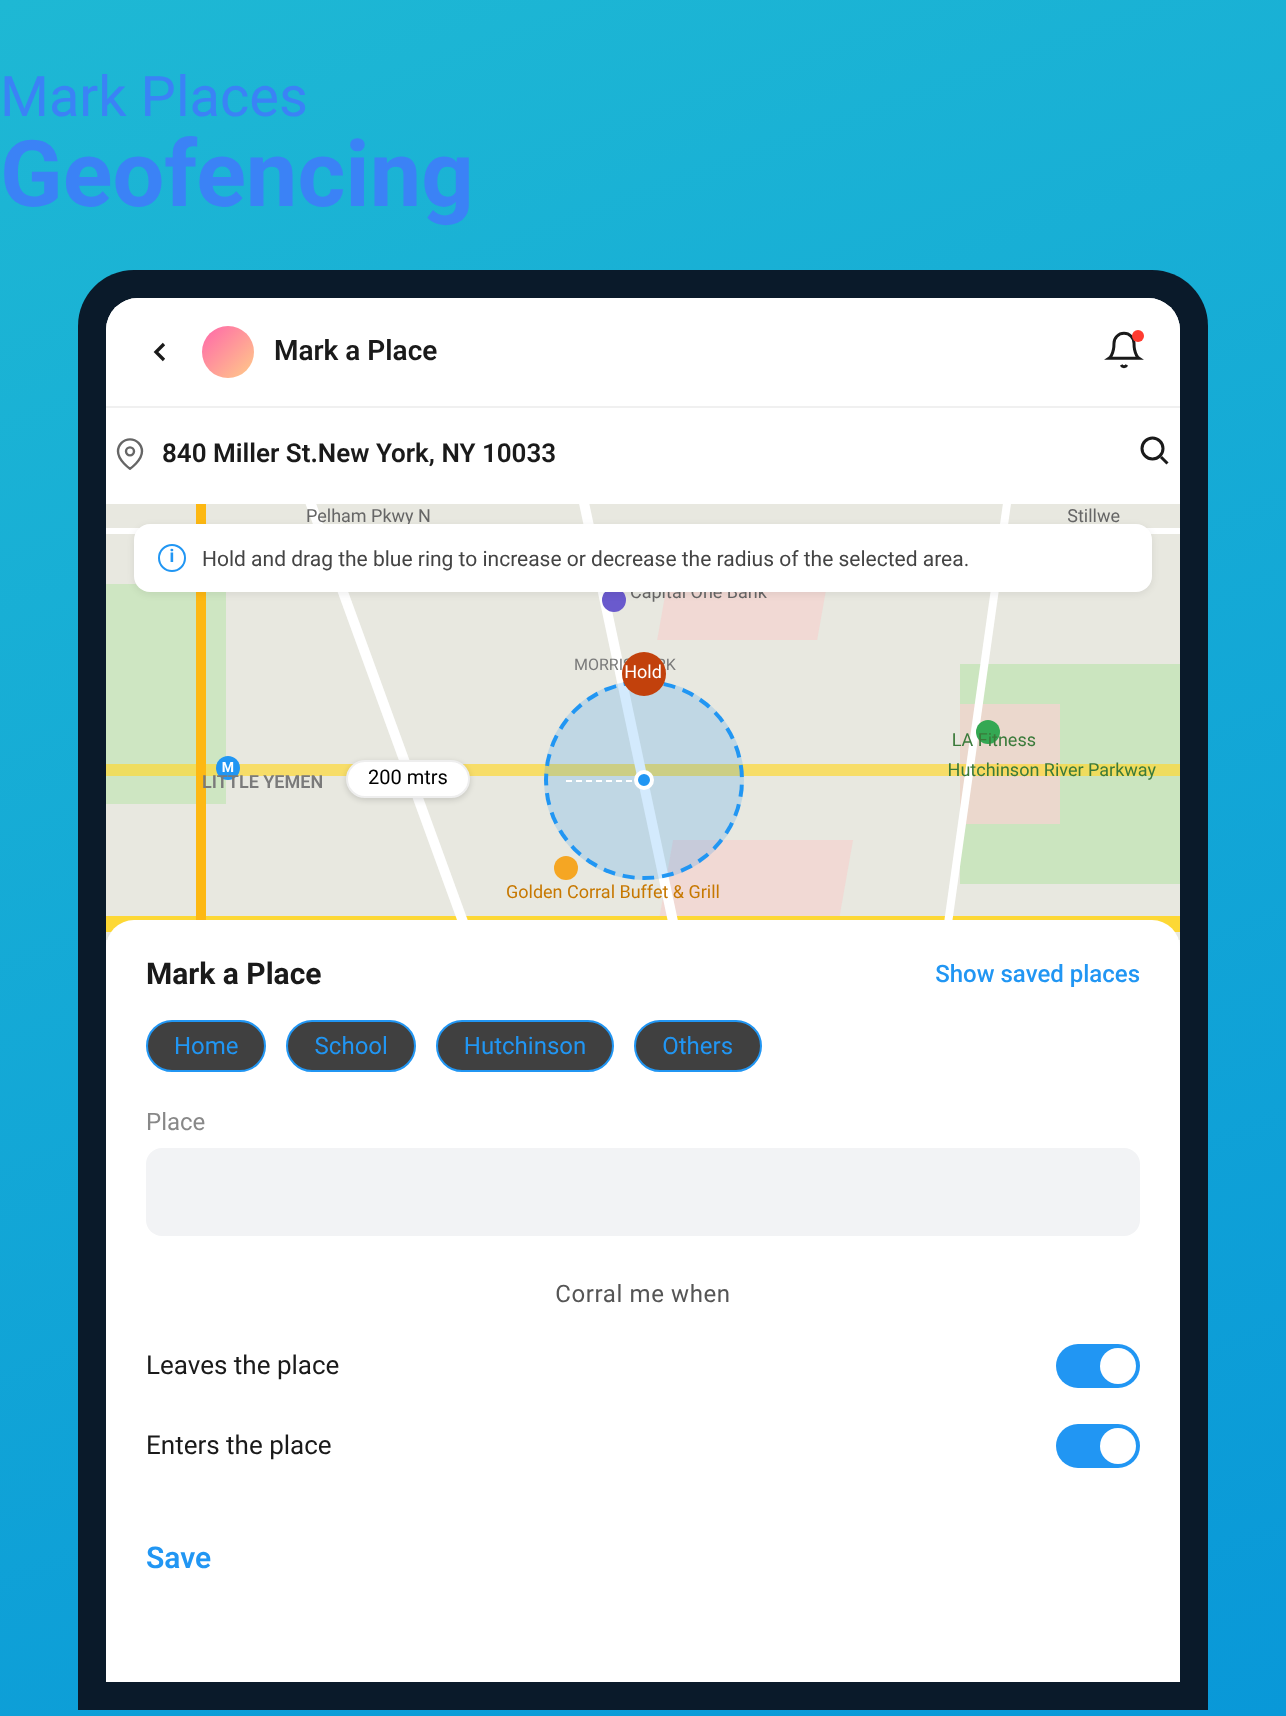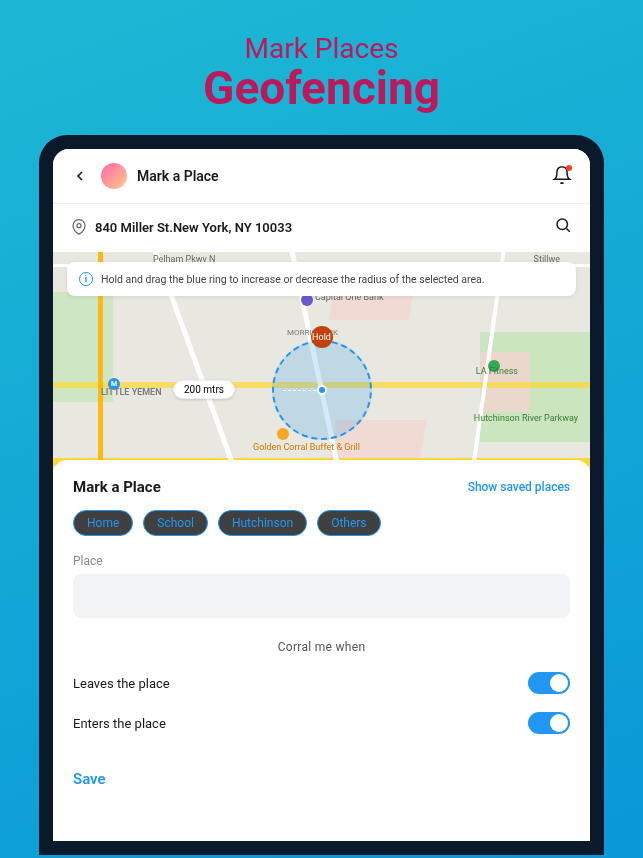--- a/index.html
+++ b/index.html
@@ -1,28 +1,28 @@
 <!DOCTYPE html>
 <html><head>
   <meta charset="utf-8">
   <style>
     * { margin: 0; padding: 0; box-sizing: border-box; font-family: -apple-system, BlinkMacSystemFont, 'Segoe UI', Roboto, Arial, sans-serif; }
     body { background: linear-gradient(160deg, #1eb8d4 0%, #0998d8 100%); width: 643px; height: 858px; overflow: hidden; }
-    .promo-header { text-align: center; padding-top: 32px; padding-bottom: 20px; color: #be185d; }
+    .promo-header { padding-top: 32px; padding-bottom: 20px; color: #3b82f6; }
     .promo-sub { font-size: 28px; font-weight: 400; }
     .promo-title { font-size: 46px; font-weight: 700; margin-top: -4px; }
     .device { margin: 0 auto; width: 565px; height: 720px; background: #0a1a2a; border-radius: 28px 28px 0 0; padding: 14px; }
     .screen { background: #f8f8f8; width: 100%; height: 100%; border-radius: 16px 16px 0 0; overflow: hidden; display: flex; flex-direction: column; }
     .app-header { display: flex; align-items: center; padding: 14px 16px; background: #fff; }
     .back-btn { width: 22px; height: 22px; display: flex; align-items: center; justify-content: center; cursor: pointer; }
     .avatar { width: 26px; height: 26px; border-radius: 50%; background: linear-gradient(135deg,#f6a 0%,#fc8 100%); margin-left: 10px; }
     .header-title { font-weight: 600; font-size: 14px; margin-left: 10px; color: #1a1a1a; }
     .bell { margin-left: auto; position: relative; width: 22px; height: 22px; cursor: pointer; }
     .bell-dot { position: absolute; top: 0; right: 2px; width: 6px; height: 6px; background: #ff3b30; border-radius: 50%; }
-    .address-bar { display: flex; align-items: center; padding: 12px 18px 14px; background: #fff; border-top: 1px solid #f0f0f0; }
+    .address-bar { display: flex; align-items: center; padding: 12px 4px 14px; background: #fff; border-top: 1px solid #f0f0f0; }
     .pin-icon { width: 16px; height: 16px; color: #666; }
     .address-text { font-size: 13px; font-weight: 600; margin-left: 8px; color: #1a1a1a; }
     .search-icon { margin-left: auto; cursor: pointer; }
     .map-area { position: relative; height: 218px; background: #e8e8e0; overflow: hidden; }
     .map-bg { position: absolute; inset: 0; }
     .road { position: absolute; background: #fff; }
     .road-h1 { top: 12px; left: 0; right: 0; height: 3px; }
     .road-h2 { top: 130px; left: 0; right: 0; height: 6px; background:#fdd835; opacity:.7; }
     .road-h3 { bottom: 4px; left: 0; right: 0; height: 8px; background:#fdd835; }
     .road-v1 { top: 0; bottom: 0; left: 45px; width: 5px; background:#fdb813; }
@@ -31,21 +31,21 @@
     .road-d3 { top:-20px; right:100px; width:4px; height:260px; background:#fff; transform:rotate(8deg); }
     .park-left { position:absolute; left:0; top:40px; width:60px; height:110px; background:#cbe5bf; opacity:.9;}
     .park-right { position:absolute; right:0; top:80px; width:110px; height:110px; background:#cbe5bf;}
     .block-pink { position:absolute; background:#f2d4d1; opacity:.8; }
     .bp1 { top:18px; left:280px; width:80px; height:50px; transform:skewX(-10deg);}
     .bp2 { bottom:10px; left:280px; width:90px; height:40px; transform:skewX(-10deg);}
     .bp3 { top:100px; right:60px; width:50px; height:60px;}
     .label-txt { position:absolute; font-size:9px; color:#666; }
     .lt1 { top:2px; left:100px;}
     .lt2 { top:135px; left:48px; font-weight:600; color:#7a7a7a; font-size:9px;}
-    .lt4 { top:130px; right:12px; color:#3a7a3a; font-size:9px; text-align:right; line-height:1.1;margin-top:32px;}
+    .lt4 { top:130px; right:12px; color:#3a7a3a; font-size:9px; text-align:right; line-height:1.1;}
     .lt5 { bottom:18px; left:200px; color:#c77800; font-size:9px;}
     .lt6 { top:40px; left:262px; font-size:9px;}
     .lt7 { top:2px; right:30px;}
     .poi-dot { position:absolute; width:12px; height:12px; border-radius:50%;}
     .poi1 { top:42px; left:248px; background:#6a5acd;}
     .poi2 { bottom:30px; left:224px; background:#f5a623;}
     .poi3 { top:108px; right:90px; background:#34a853;}
     .poi-m { position:absolute; top:126px; left:55px; width:12px; height:12px; background:#2196f3; border-radius:50%; display:flex; align-items:center; justify-content:center; color:#fff; font-size:7px; font-weight:700;}
     .hint-card { position: absolute; top: 10px; left: 14px; right: 14px; background: #fff; border-radius: 8px; padding: 10px 12px; display: flex; align-items: center; box-shadow: 0 1px 4px rgba(0,0,0,.08); z-index:5;}
     .info-circle { width: 14px; height: 14px; border: 1.5px solid #2196f3; border-radius: 50%; color: #2196f3; font-size: 9px; display: flex; align-items: center; justify-content: center; font-weight: 700; flex-shrink: 0; }

